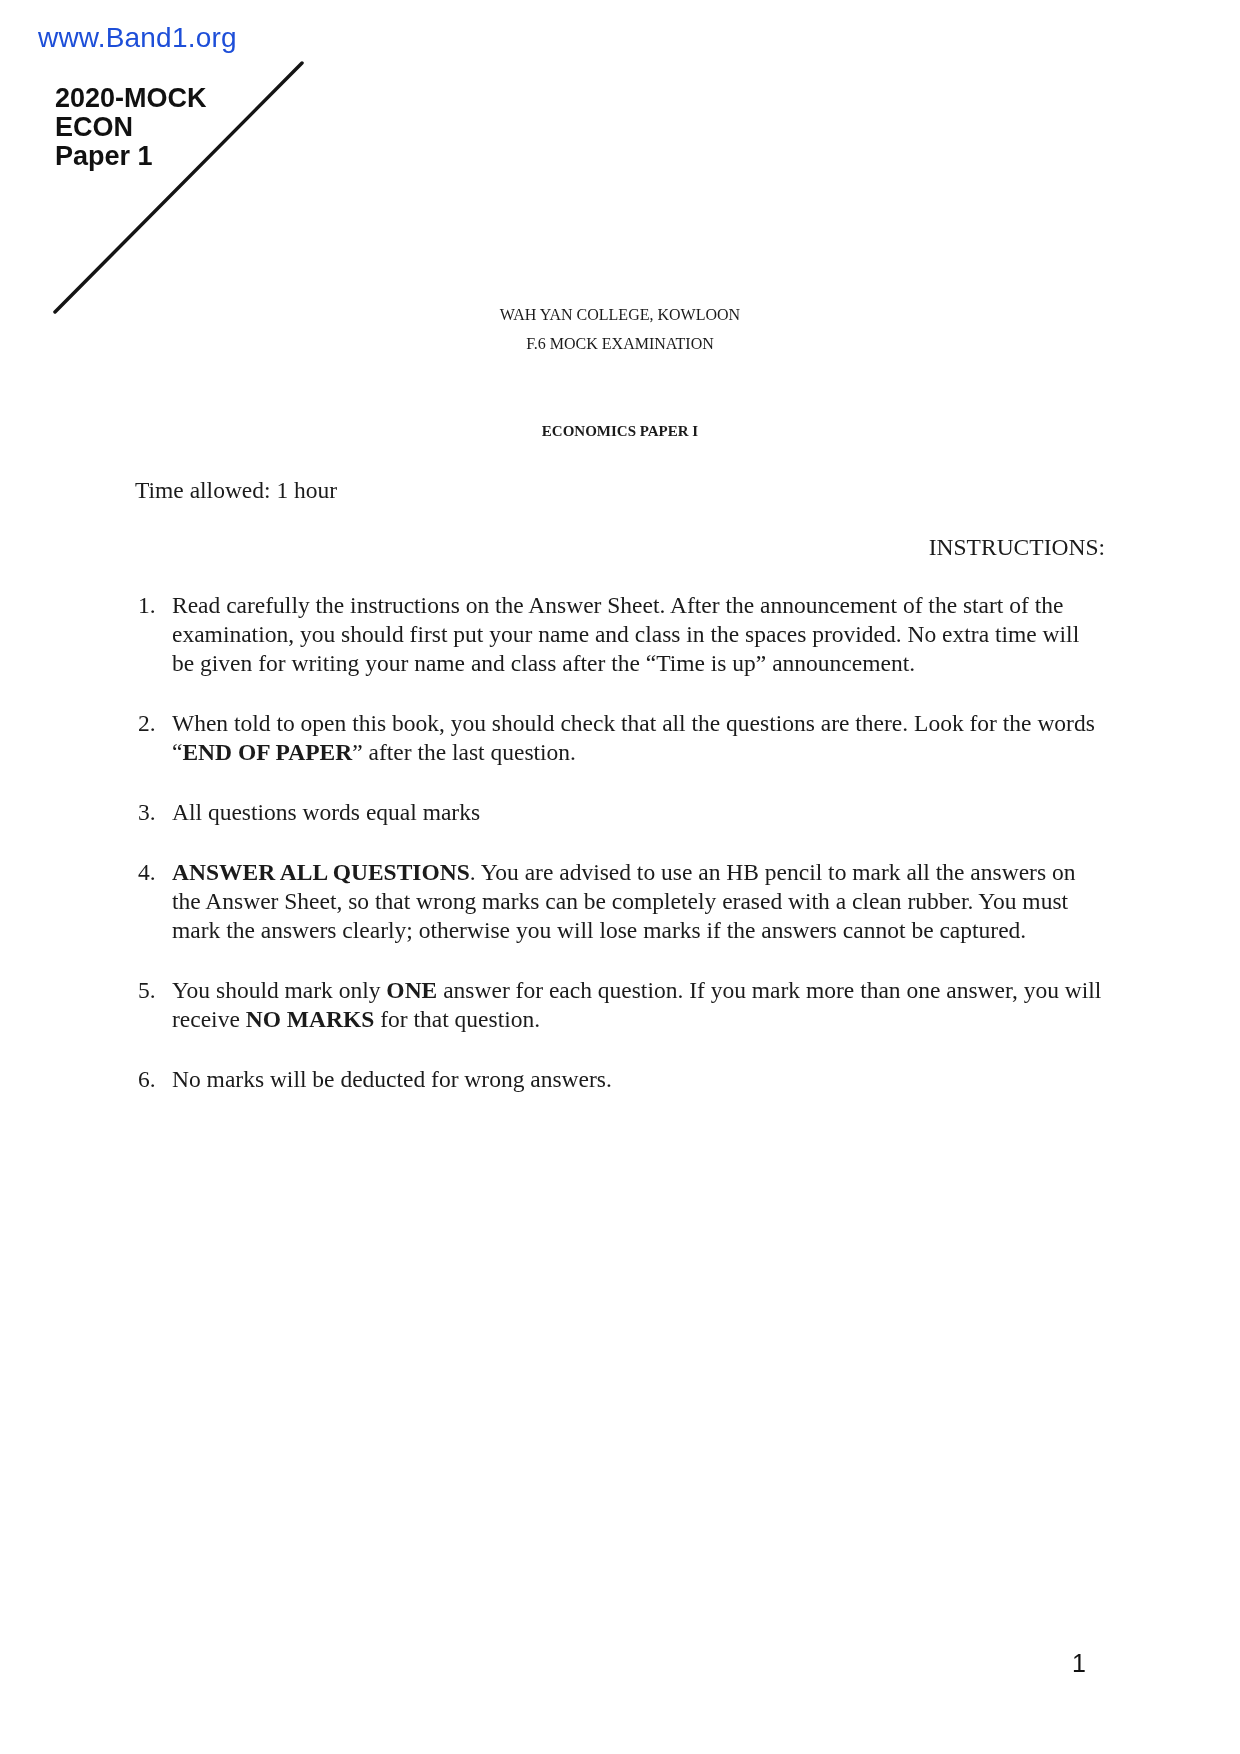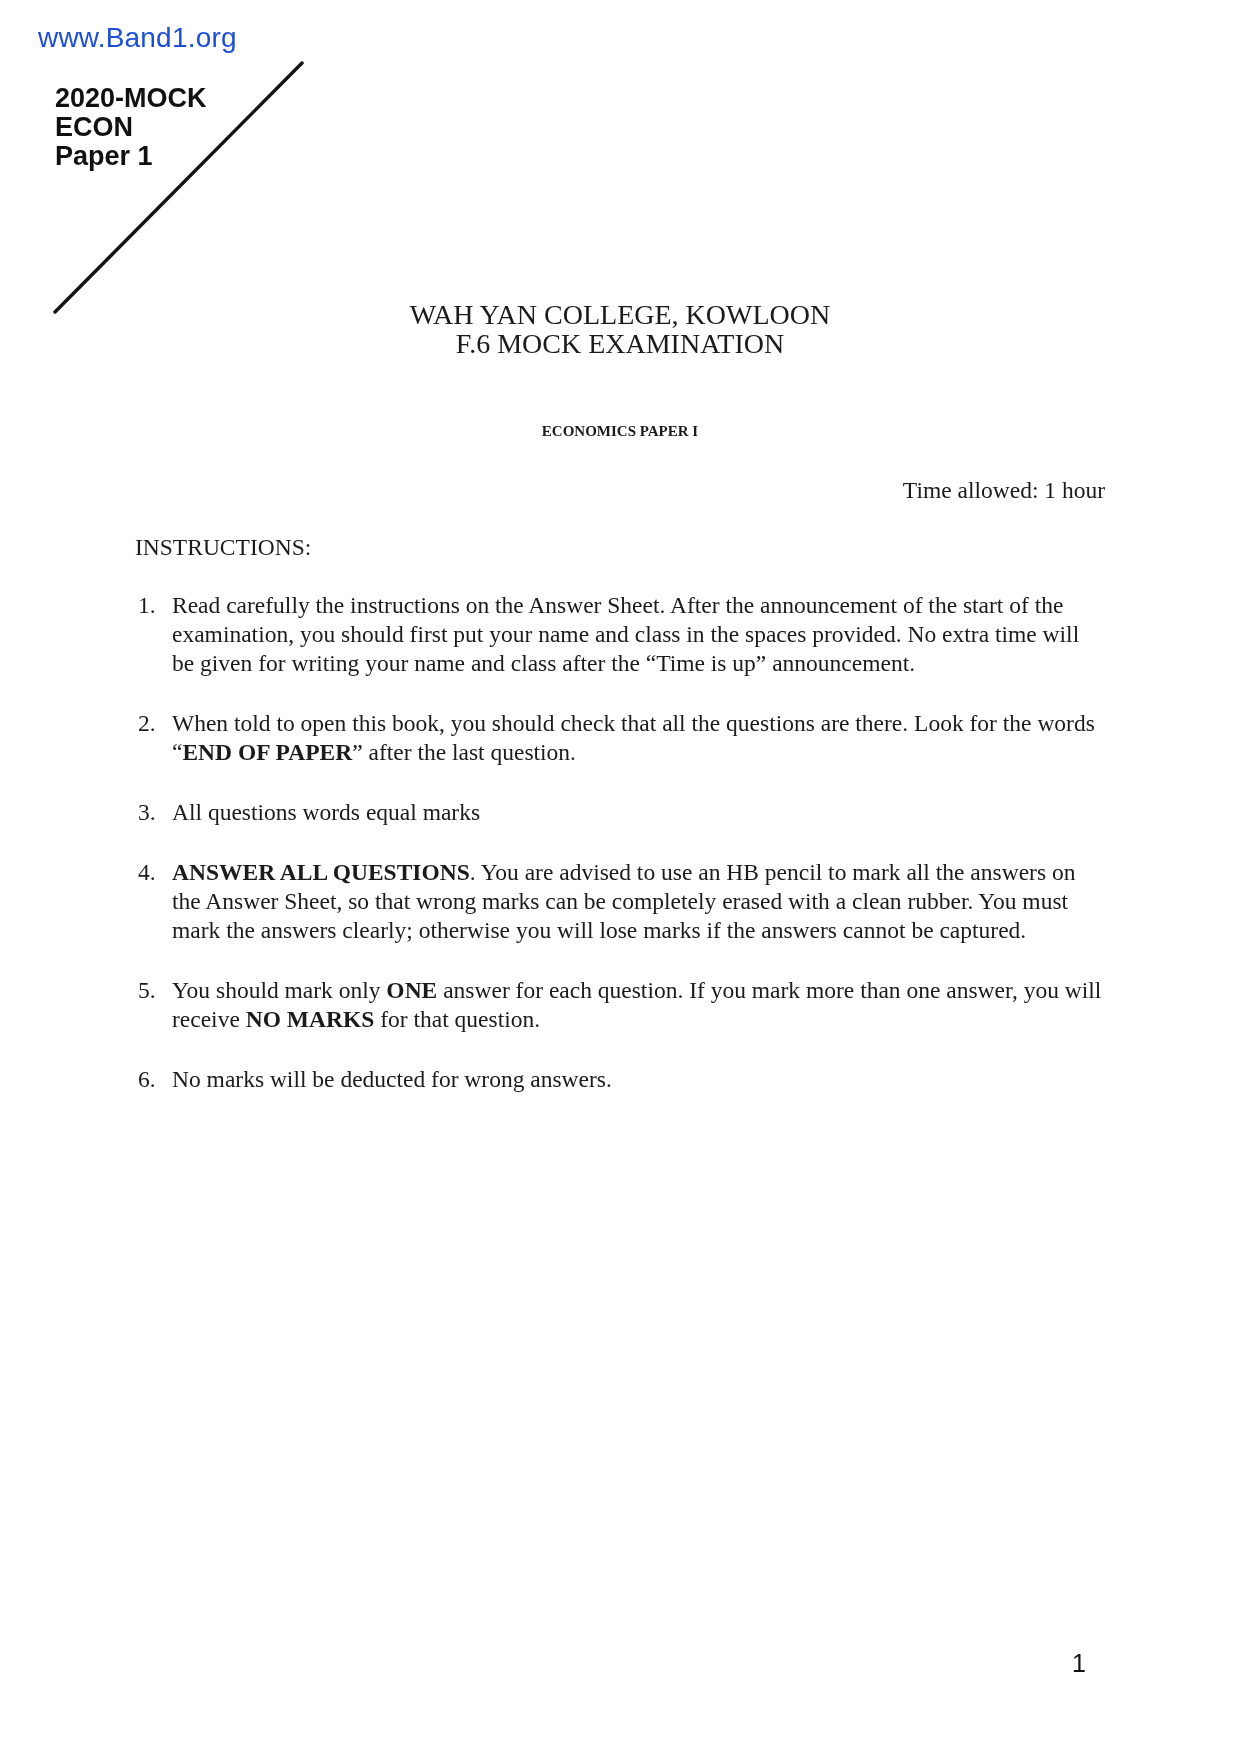--- a/index.html
+++ b/index.html
@@ -23,24 +23,24 @@
     font-family:Liberation Sans, sans-serif;
     font-weight:bold; font-size:27px; line-height:29px;
     color:#111111;
   }
   .diagonal-svg { position:absolute; left:40px; top:48px; }
   .content {
     position:absolute; left:135px; top:300px; width:970px;
     font-family:"Liberation Serif", serif;
     font-size:23.5px; line-height:29px;
   }
-  .heading-block { text-align:center; font-size:28px; }
+  .heading-block { text-align:center; font-size:16px; }
   .h-paper { font-weight:bold; margin-top:59px; font-size:15px; text-align:center; }
-  .h-time { margin-top:30px; text-align:right; }
-  .instructions-heading { margin-top:28px; text-align:left; }
+  .h-time { margin-top:30px; text-align:left; }
+  .instructions-heading { margin-top:28px; text-align:right; }
   .items { margin-top:29px; }
   .item { position:relative; padding-left:37px; margin-bottom:31px; }
   .item .num { position:absolute; left:3px; top:0; }
   .b { font-weight:bold; }
   .page-number {
     position:absolute; left:1072px; top:1649px;
     font-family:"Liberation Sans", sans-serif;
     font-size:25px; color:#111111;
   }
 </style>

